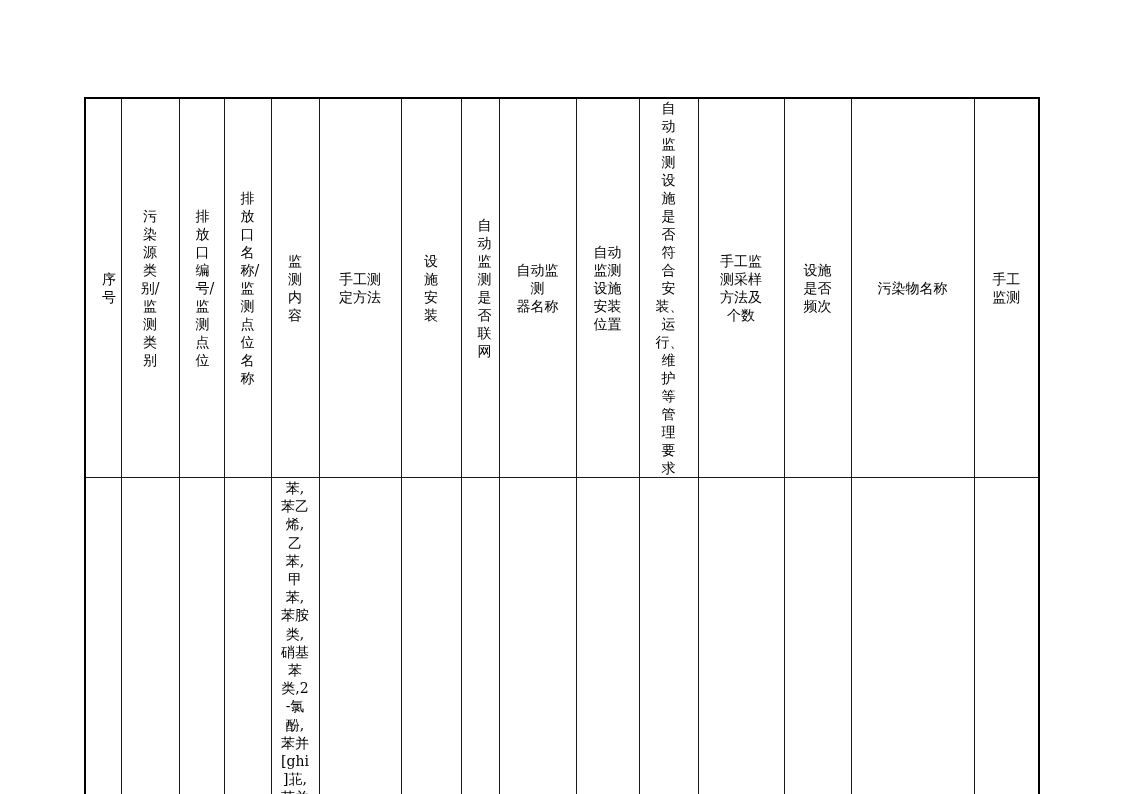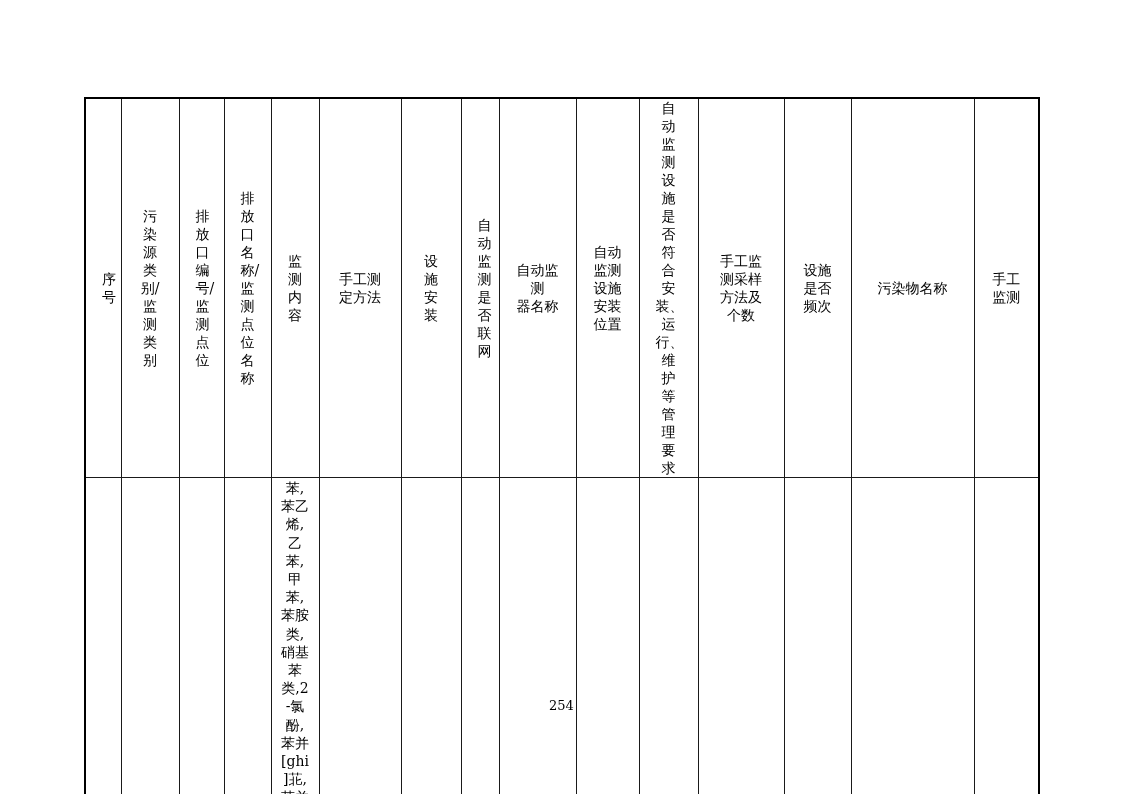--- a/index.html
+++ b/index.html
@@ -155,15 +155,14 @@
         <td class="body-cell"></td>
         <td class="body-cell"></td>
         <td class="body-cell"></td>
         <td class="body-cell"></td>
         <td class="body-cell"></td>
         <td class="body-cell"></td>
       </tr>
     </tbody>
   </table>
 
-  <div class="page-number">254</div>
 
 </div>
 
 </body></html>

